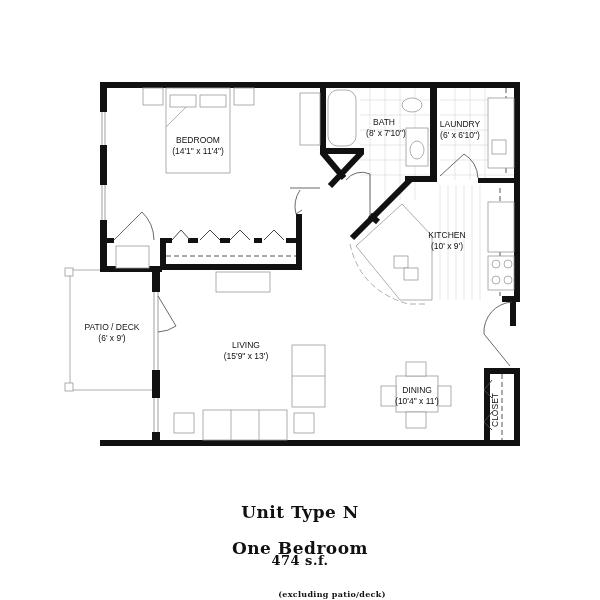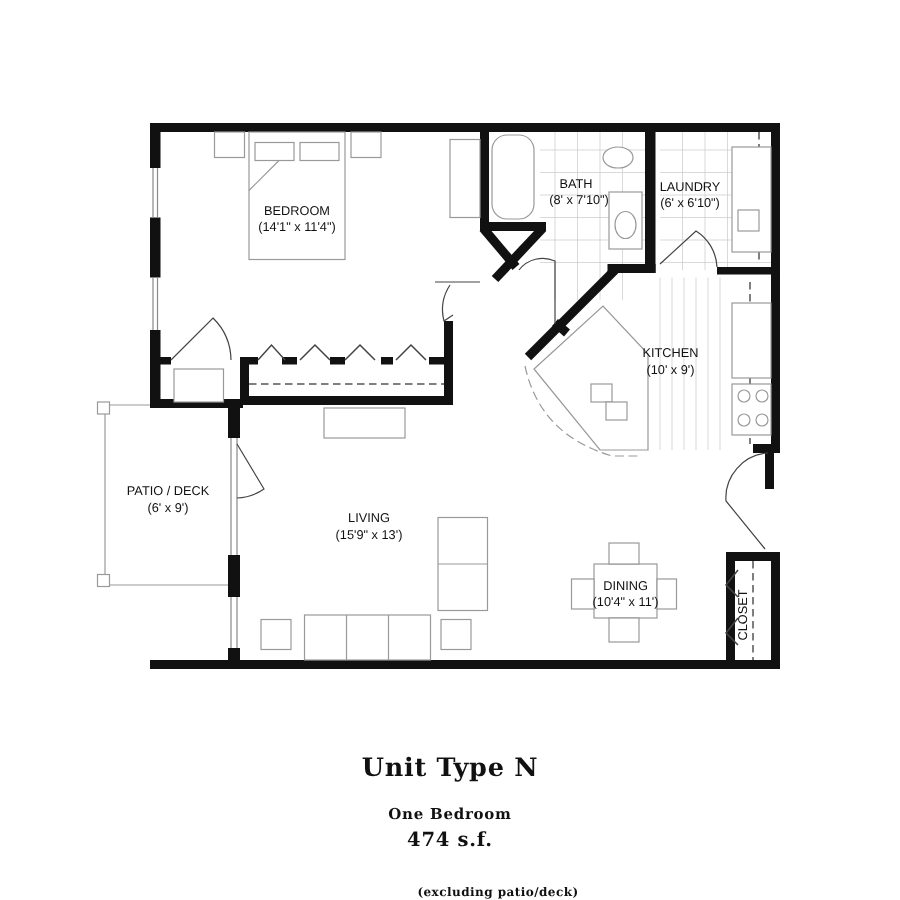--- a/index.html
+++ b/index.html
@@ -1,21 +1,21 @@
 <!DOCTYPE html>
 <html><head>
 <meta charset="utf-8">
 <style>
   html,body{margin:0;padding:0;background:#fff;}
   body{width:600px;height:600px;position:relative;overflow:hidden;font-family:"Liberation Sans",sans-serif;}
   #plan{position:absolute;left:0;top:0;width:600px;height:600px;}
   .lbl{font-family:"Liberation Sans",sans-serif;font-size:8.5px;fill:#111;text-anchor:middle;}
   .caption{position:absolute;left:0;width:600px;text-align:center;color:#111;font-family:"DejaVu Serif",serif;font-weight:bold;}
   .cap-title{top:502px;font-size:17px;letter-spacing:0.5px;}
-  .cap-sub{top:538px;font-size:10px;letter-spacing:0.5px;}
+  .cap-sub{top:538px;font-size:17px;letter-spacing:0.5px;}
   .cap-area{top:553px;font-size:13px;letter-spacing:0.5px;}
   .cap-note{top:589px;font-size:8px;letter-spacing:0.3px;padding-left:32px;}
 </style>
 </head>
 <body>
 
 <svg id="plan" viewBox="0 0 600 600" xmlns="http://www.w3.org/2000/svg">
 
   <g stroke="#999" stroke-width="0.8" fill="none">
     <line x1="70" y1="270" x2="155" y2="270"></line>

